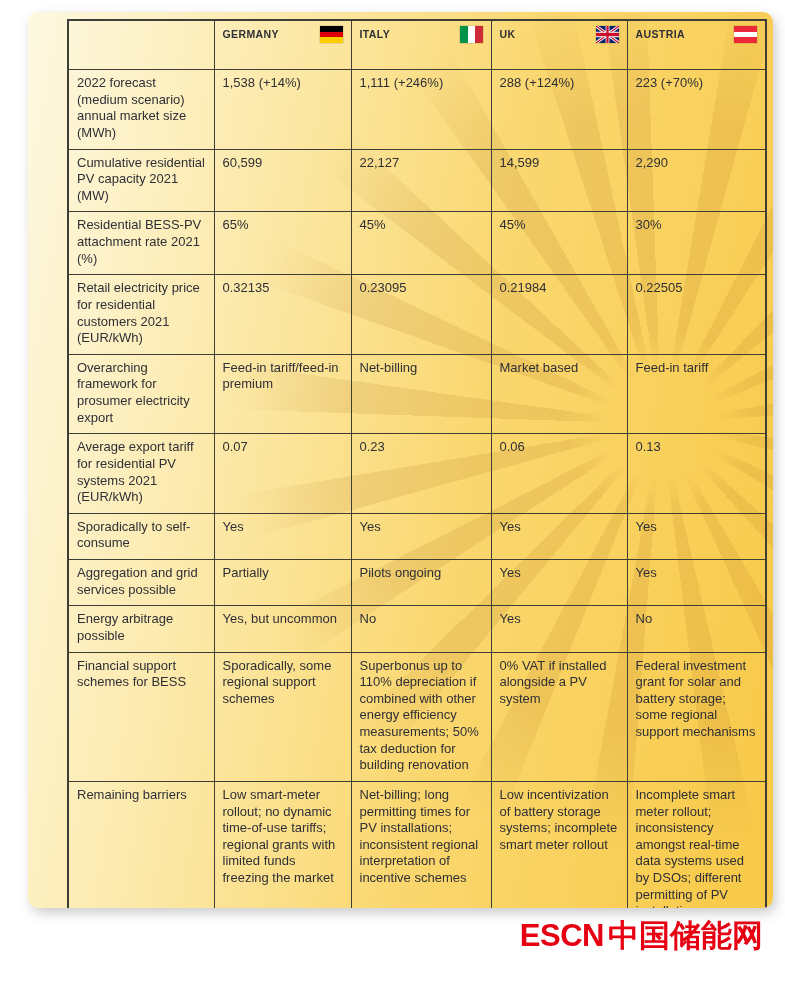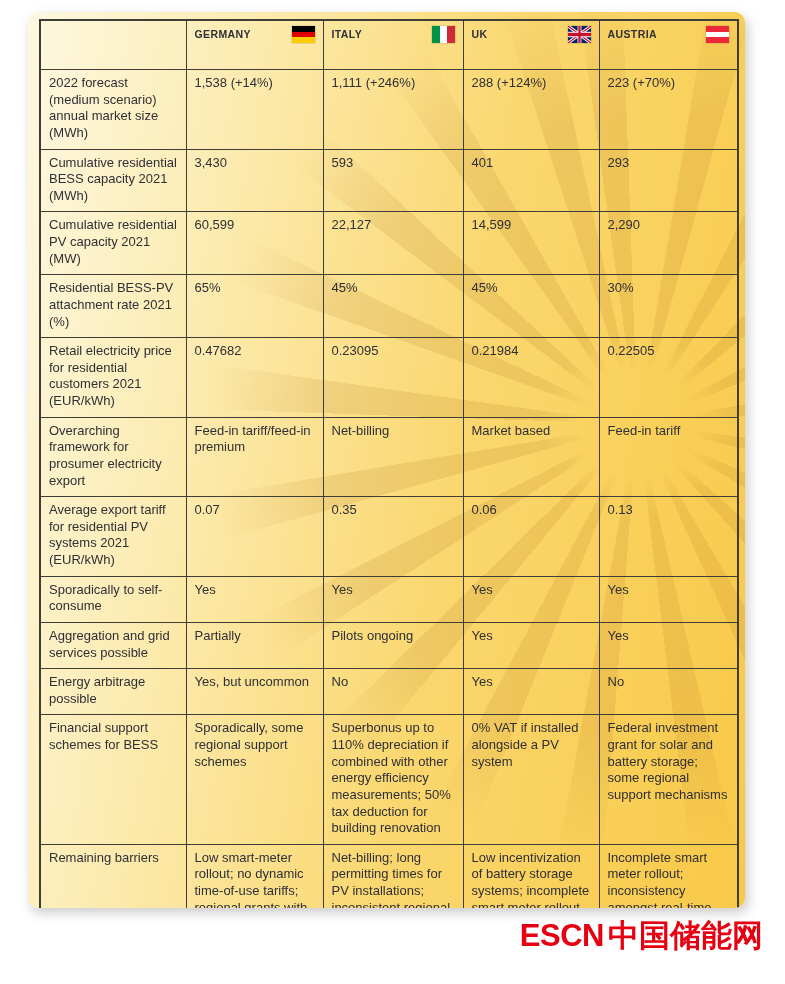--- a/index.html
+++ b/index.html
@@ -10,20 +10,21 @@
     overflow:hidden;
   }
   .card {
     position:relative;
     margin:12px 0 12px 28px;
     width:717px; height:896px;
     border-radius:10px;
     background:linear-gradient(100deg, #FDF8E1 0%, #FCEAAC 28%, #FAD76F 58%, #F8C947 100%);
     box-shadow:3px 5px 12px rgba(110,110,110,0.35);
     overflow:hidden;
+    padding-left:28px;
   }
   .sunburst {
     position:absolute; inset:0;
     background:repeating-conic-gradient(from -8deg at 85% 46%,
       rgba(180,122,35,0.16) 0deg 6deg, rgba(0,0,0,0) 6deg 17.5deg);
     -webkit-mask-image:radial-gradient(circle at 85% 46%, rgba(0,0,0,0) 0 55px, #000 95px 310px, rgba(0,0,0,0) 430px);
     mask-image:radial-gradient(circle at 85% 46%, rgba(0,0,0,0) 0 55px, #000 95px 310px, rgba(0,0,0,0) 430px);
     pointer-events:none;
   }
   table.cmp {
@@ -126,58 +127,51 @@
     </thead>
     <tbody>
       <tr>
         <td>2022 forecast (medium scenario) annual market size (MWh)</td>
         <td>1,538 (+14%)</td>
         <td>1,111 (+246%)</td>
         <td>288 (+124%)</td>
         <td>223 (+70%)</td>
       </tr>
       <tr>
-        <td>Cumulative residential BESS capacity 2021 (MWh)</td>
-        <td>3,430</td>
-        <td>593</td>
-        <td>401</td>
-        <td>293</td>
-      </tr>
-      <tr>
         <td>Cumulative residential PV capacity 2021 (MW)</td>
         <td>60,599</td>
         <td>22,127</td>
         <td>14,599</td>
         <td>2,290</td>
       </tr>
       <tr>
         <td>Residential BESS-PV attachment rate 2021 (%)</td>
         <td>65%</td>
         <td>45%</td>
         <td>45%</td>
         <td>30%</td>
       </tr>
       <tr>
         <td>Retail electricity price for residential customers 2021 (EUR/kWh)</td>
-        <td>0.47682</td>
+        <td>0.32135</td>
         <td>0.23095</td>
         <td>0.21984</td>
         <td>0.22505</td>
       </tr>
       <tr>
         <td>Overarching framework for prosumer electricity export</td>
         <td>Feed-in tariff/feed-in premium</td>
         <td>Net-billing</td>
         <td>Market based</td>
         <td>Feed-in tariff</td>
       </tr>
       <tr>
         <td>Average export tariff for residential PV systems 2021 (EUR/kWh)</td>
         <td>0.07</td>
-        <td>0.35</td>
+        <td>0.23</td>
         <td>0.06</td>
         <td>0.13</td>
       </tr>
       <tr>
         <td>Sporadically to self-consume</td>
         <td>Yes</td>
         <td>Yes</td>
         <td>Yes</td>
         <td>Yes</td>
       </tr>

